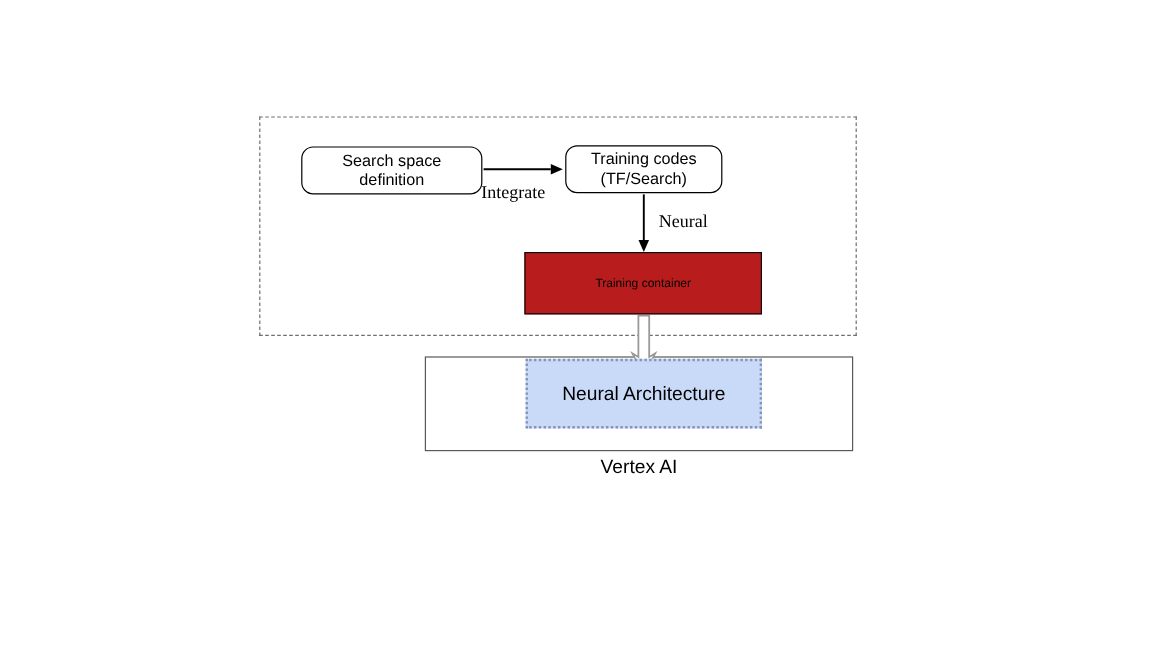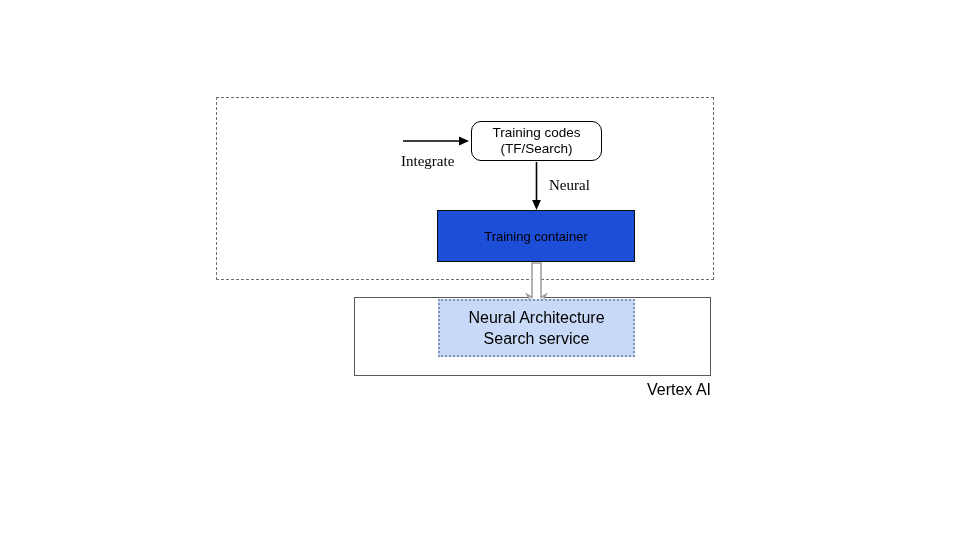--- a/index.html
+++ b/index.html
@@ -61,23 +61,23 @@
     left: 471px;
     top: 121px;
     width: 131px;
     height: 40px;
   }
   .training-container {
     left: 437px;
     top: 210px;
     width: 198px;
     height: 52px;
-    background: #1d4ed8;
+    background: #b91c1c;
     border: 1.5px solid #0b0b0b;
-    font-size: 13px;
+    font-size: 10px;
   }
   .nas-service {
     left: 438px;
     top: 299px;
     width: 197px;
     height: 58px;
     background: #c9daf8;
     border: 2px dotted #8593bb;
     font-size: 16px;
     line-height: 21px;
@@ -95,21 +95,21 @@
   }
   .build-label {
     left: 549px;
     top: 177px;
   }
   .vertex-label {
     position: absolute;
     left: 354px;
     top: 381px;
     width: 357px;
-    text-align: right;
+    text-align: center;
     font-size: 16px;
     color: #000000;
   }
   .arrows-layer {
     position: absolute;
     left: 0;
     top: 0;
     width: 960px;
     height: 540px;
     pointer-events: none;
@@ -134,33 +134,36 @@
     <g>
       <line x1="536.5" y1="162" x2="536.5" y2="200" stroke="#000000" stroke-width="1.6"></line>
       <polygon points="532.1,200 536.5,210 540.9,200" fill="#000000"></polygon>
     </g>
 
     <g>
       <polygon points="532,263 532,297.5 527,294.5 536.5,313 546,294.5 541,297.5 541,263" fill="#ffffff" stroke="#9a9a9a" stroke-width="1.5" stroke-linejoin="miter"></polygon>
     </g>
   </svg>
 
+  <div class="node rounded-node search-space">
+    <span>Search space</span>
+    <span>definition</span>
+  </div>
 
   <div class="node rounded-node training-codes">
     <span>Training codes</span>
     <span>(TF/Search)</span>
   </div>
 
   <div class="node training-container">
     <span>Training container</span>
   </div>
 
   <div class="node nas-service">
     <span>Neural Architecture</span>
-    <span>Search service</span>
   </div>
 
   <div class="edge-label integrate-label">Integrate</div>
   <div class="edge-label build-label">Neural</div>
 
   <div class="vertex-label">Vertex AI</div>
 
 </div>
 
 </body></html>

